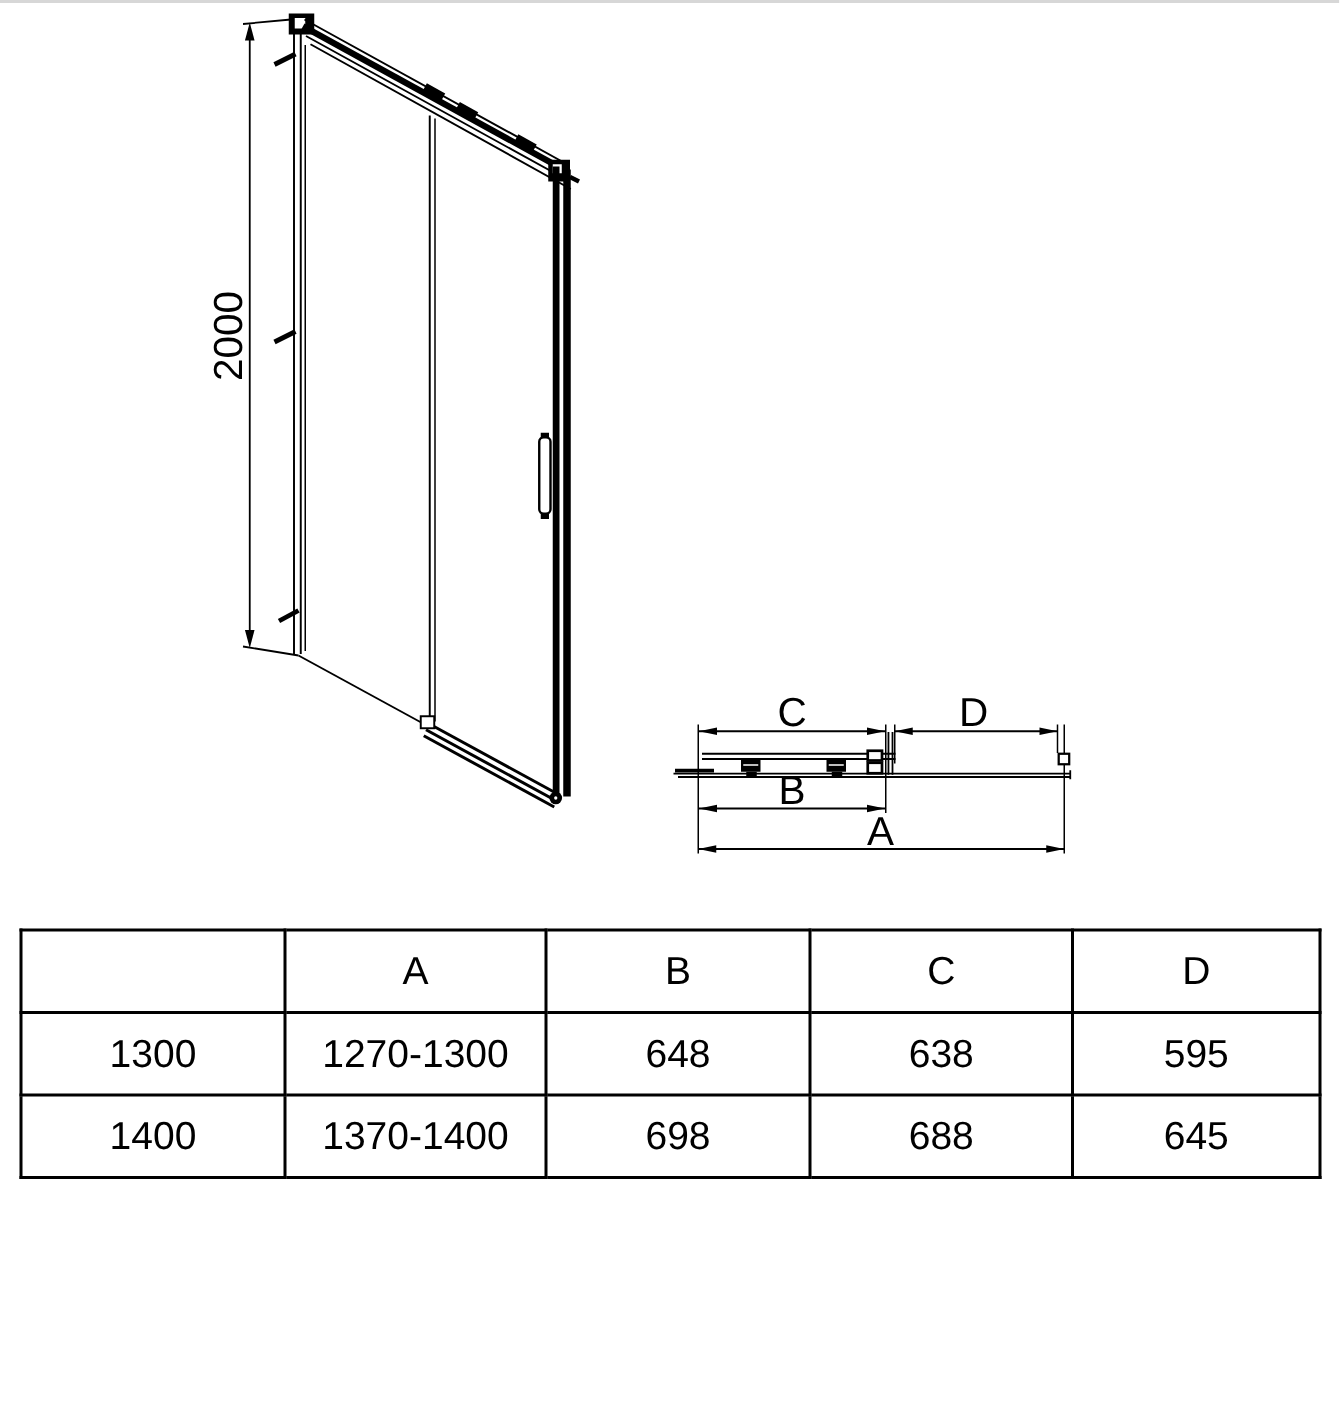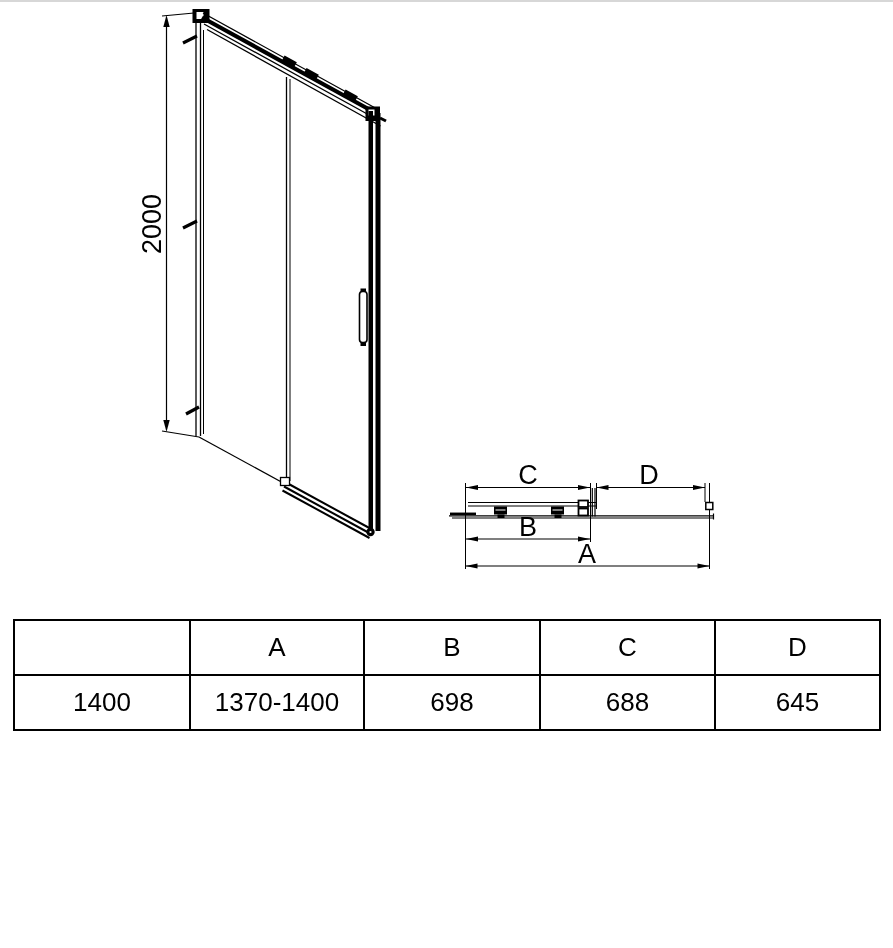--- a/index.html
+++ b/index.html
@@ -171,20 +171,27 @@
     </colgroup>
     <tbody>
       <tr>
         <td></td>
         <td>A</td>
         <td>B</td>
         <td>C</td>
         <td>D</td>
       </tr>
       <tr>
+        <td>1300</td>
+        <td>1270-1300</td>
+        <td>648</td>
+        <td>638</td>
+        <td>595</td>
+      </tr>
+      <tr>
         <td>1400</td>
         <td>1370-1400</td>
         <td>698</td>
         <td>688</td>
         <td>645</td>
       </tr>
     </tbody>
   </table>
 
 </div>

